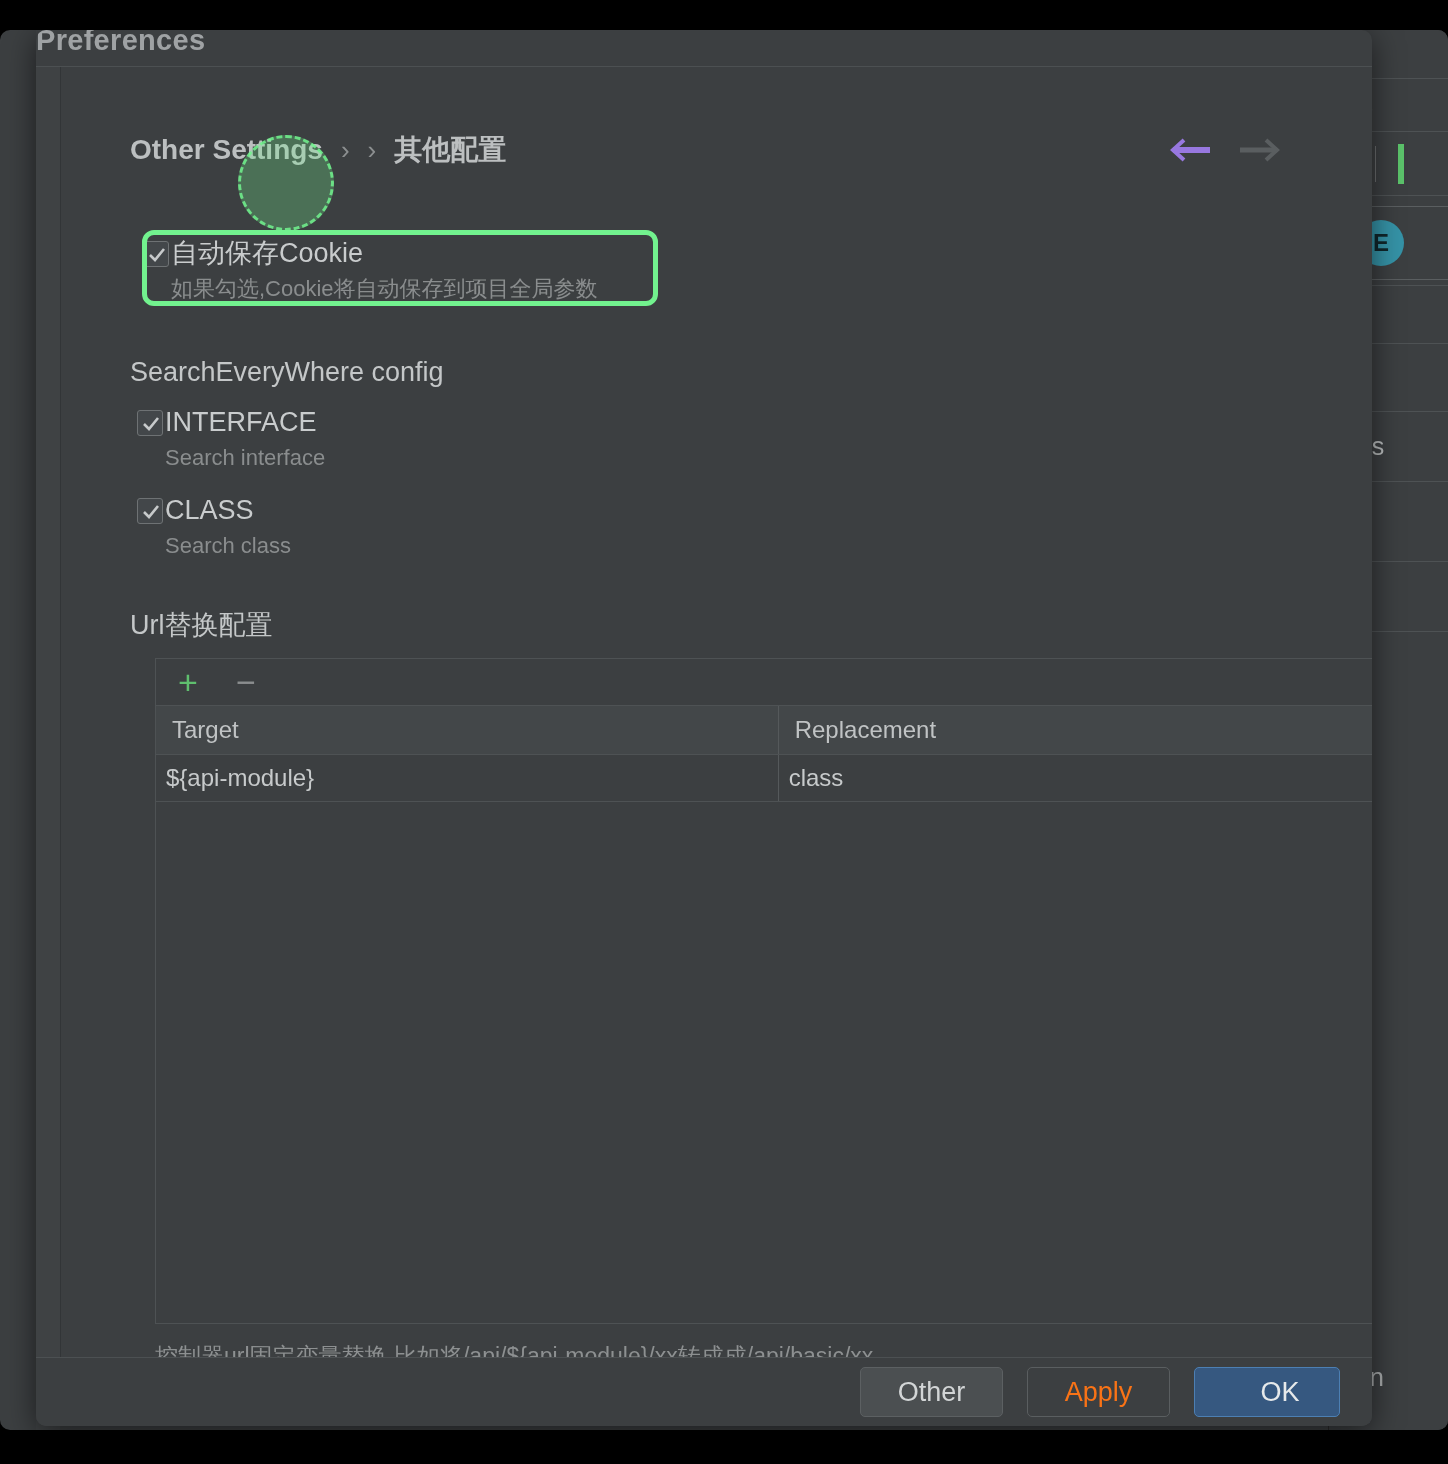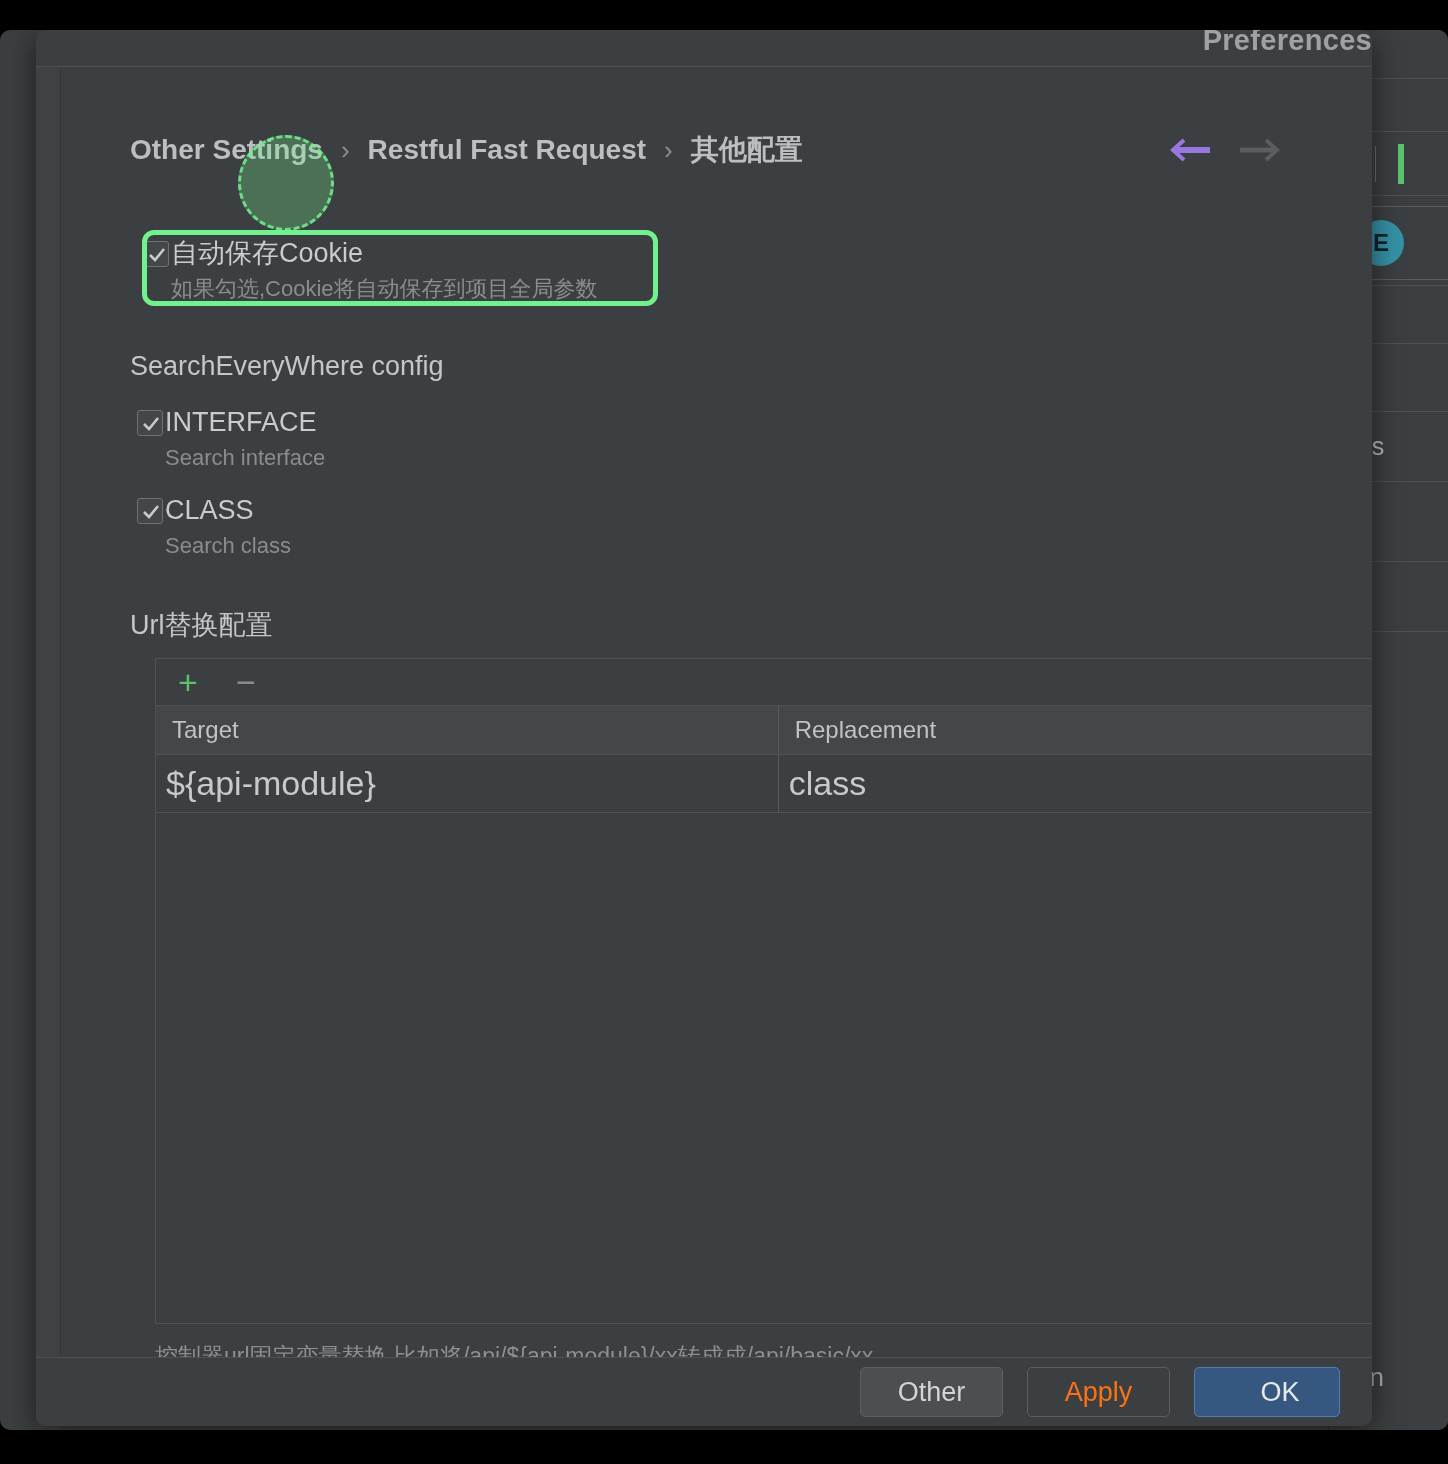--- a/index.html
+++ b/index.html
@@ -139,21 +139,21 @@
     width: 1336px; height: 1396px;
     background: #3C3F41;
     border-radius: 10px;
     overflow: hidden;
     box-shadow: 0 6px 30px rgba(0,0,0,0.55);
   }
   .dialog-title {
     position: absolute;
     top: -6px; left: 0;
     width: 100%;
-    text-align: right;
+    text-align: left;
     color: #9FA2A4;
     font-size: 29px;
     font-weight: bold;
     letter-spacing: 0.3px;
   }
   .dialog-titlebar-sep {
     position: absolute;
     left: 0; top: 36px;
     width: 100%; height: 1px;
     background: #4C5052;
@@ -312,21 +312,21 @@
     font-weight: normal;
     text-align: left;
     padding: 10px 0 10px 16px;
     height: 48px;
     border-bottom: 1px solid #4E5254;
     border-right: 1px solid #55595B;
   }
   table.url-table th:last-child { border-right: none; }
   table.url-table td {
     color: #C7CACB;
-    font-size: 34px;
+    font-size: 24px;
     padding: 9px 0 9px 10px;
     height: 46px;
     border-bottom: 1px solid #4E5254;
     border-right: 1px solid #55595B;
     background: #3C3F41;
   }
   table.url-table td:last-child { border-right: none; }
   .table-empty {
     background: #3C3F41;
     height: 520px;
@@ -448,21 +448,20 @@
     <div class="dialog-titlebar-sep"></div>
 
     <div class="dialog-tree-col"></div>
     <div class="dialog-tree-sep"></div>
 
     <div class="content">
 
       <div class="breadcrumb">
         <span>Other Settings</span>
         <span class="crumb-sep">›</span>
-        <span>Restful Fast Request</span>
         <span class="crumb-sep">›</span>
         <span class="crumb-cn">其他配置</span>
       </div>
 
       <div class="nav-arrows">
         <span>
           <svg class="arrow-svg" width="42" height="26" viewBox="0 0 42 26">
             <path d="M14 3 L3 13 L14 23" fill="none" stroke="#9878E0" stroke-width="4"></path>
             <line x1="3" y1="13" x2="40" y2="13" stroke="#9878E0" stroke-width="6"></line>
           </svg>
@@ -480,21 +479,21 @@
           <svg width="20" height="20" viewBox="0 0 20 20">
             <path d="M3 10 L8 15 L17 4" fill="none" stroke="#C7CACB" stroke-width="2.6"></path>
           </svg>
         </span>
         <span>
           <div class="chk-label">自动保存Cookie</div>
           <div class="chk-desc">如果勾选,Cookie将自动保存到项目全局参数</div>
         </span>
       </div>
 
-      <div class="section-title" style="left:69px; top:284px;">SearchEveryWhere config</div>
+      <div class="section-title" style="left:69px; top:290px;">SearchEveryWhere config</div>
 
       <div class="chk-row" style="left:76px; top:427px;">
         <span class="chk-box">
           <svg width="20" height="20" viewBox="0 0 20 20">
             <path d="M3 10 L8 15 L17 4" fill="none" stroke="#C7CACB" stroke-width="2.6"></path>
           </svg>
         </span>
         <span>
           <div class="chk-label">CLASS</div>
           <div class="chk-desc">Search class</div>

